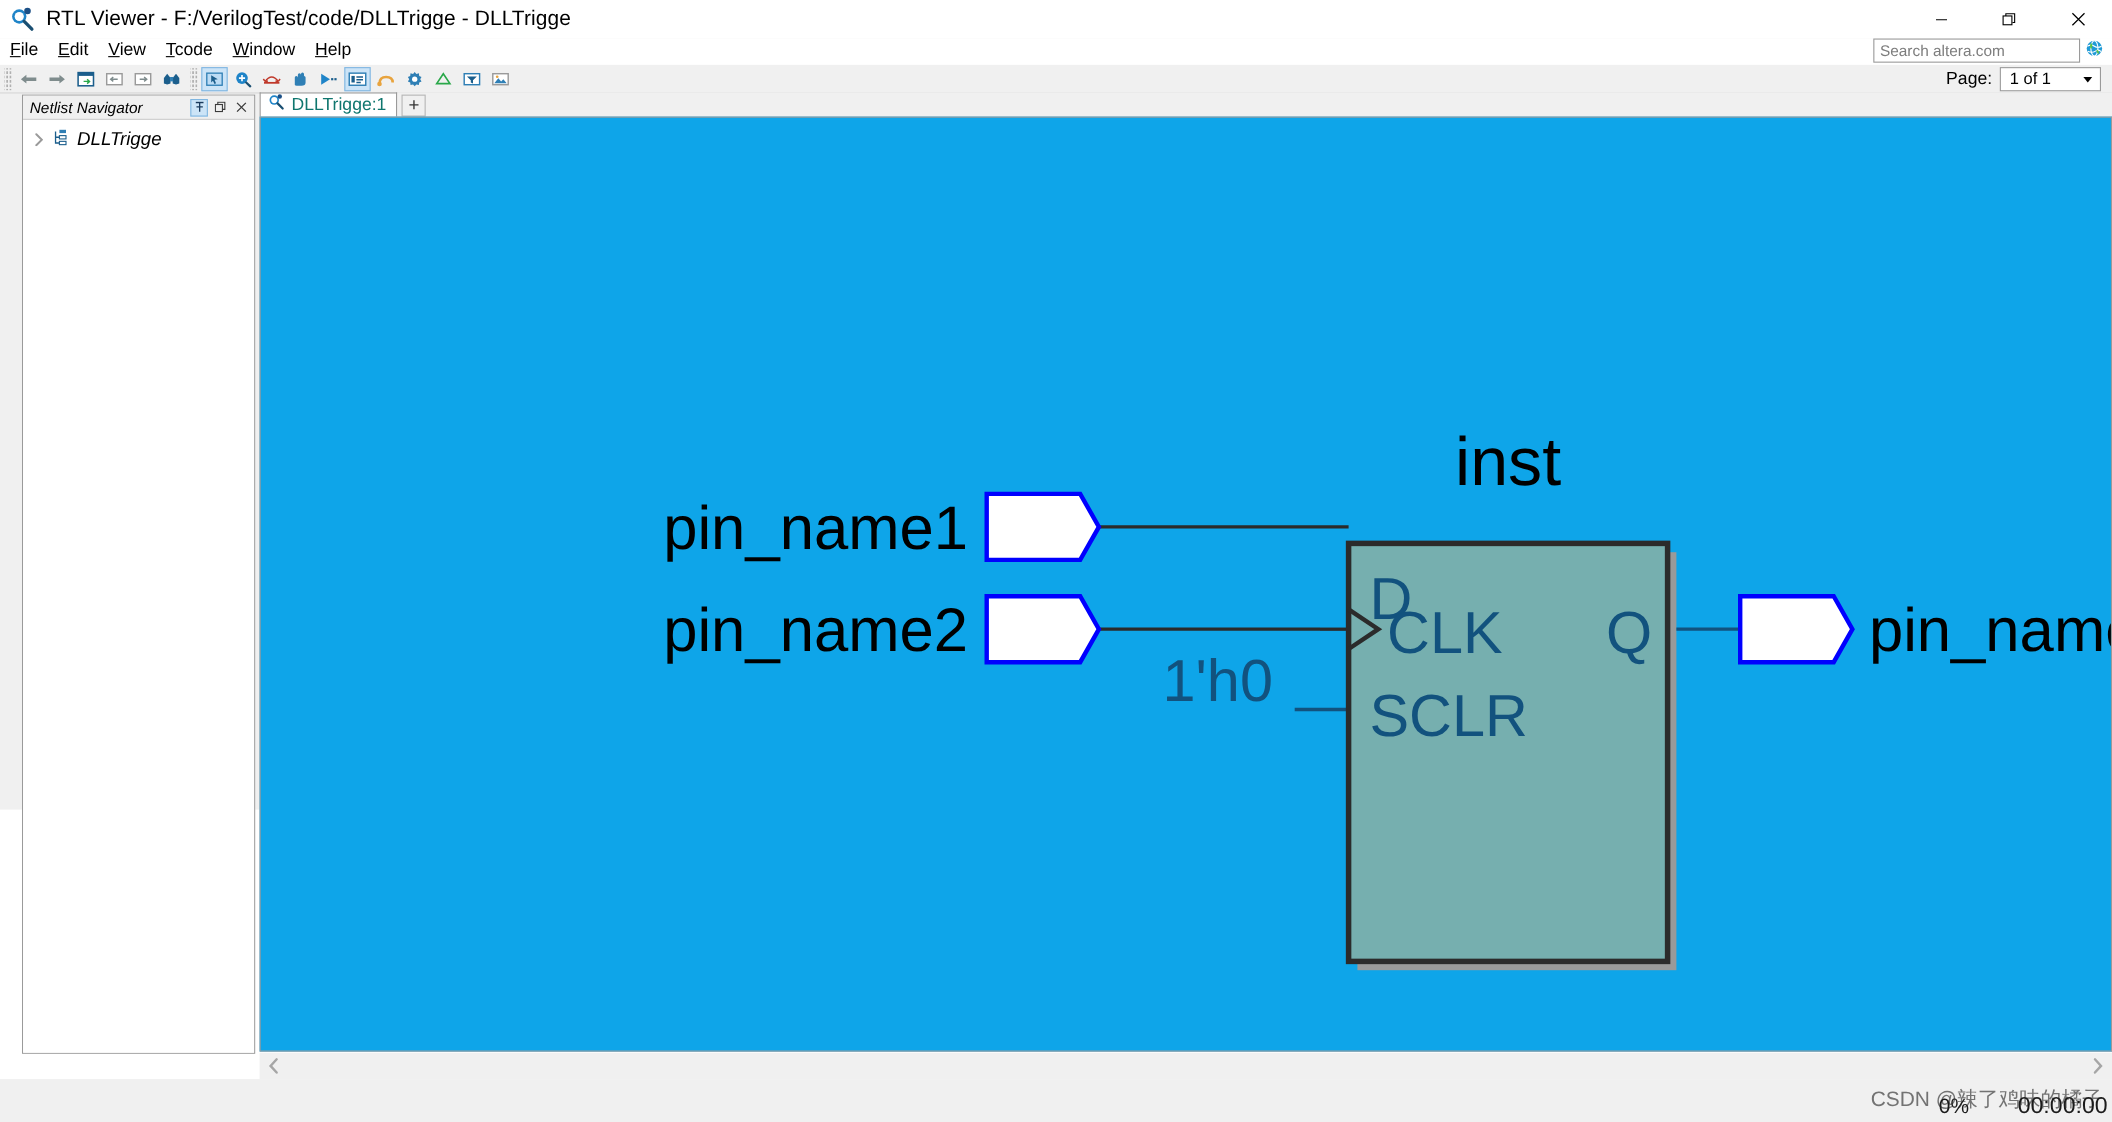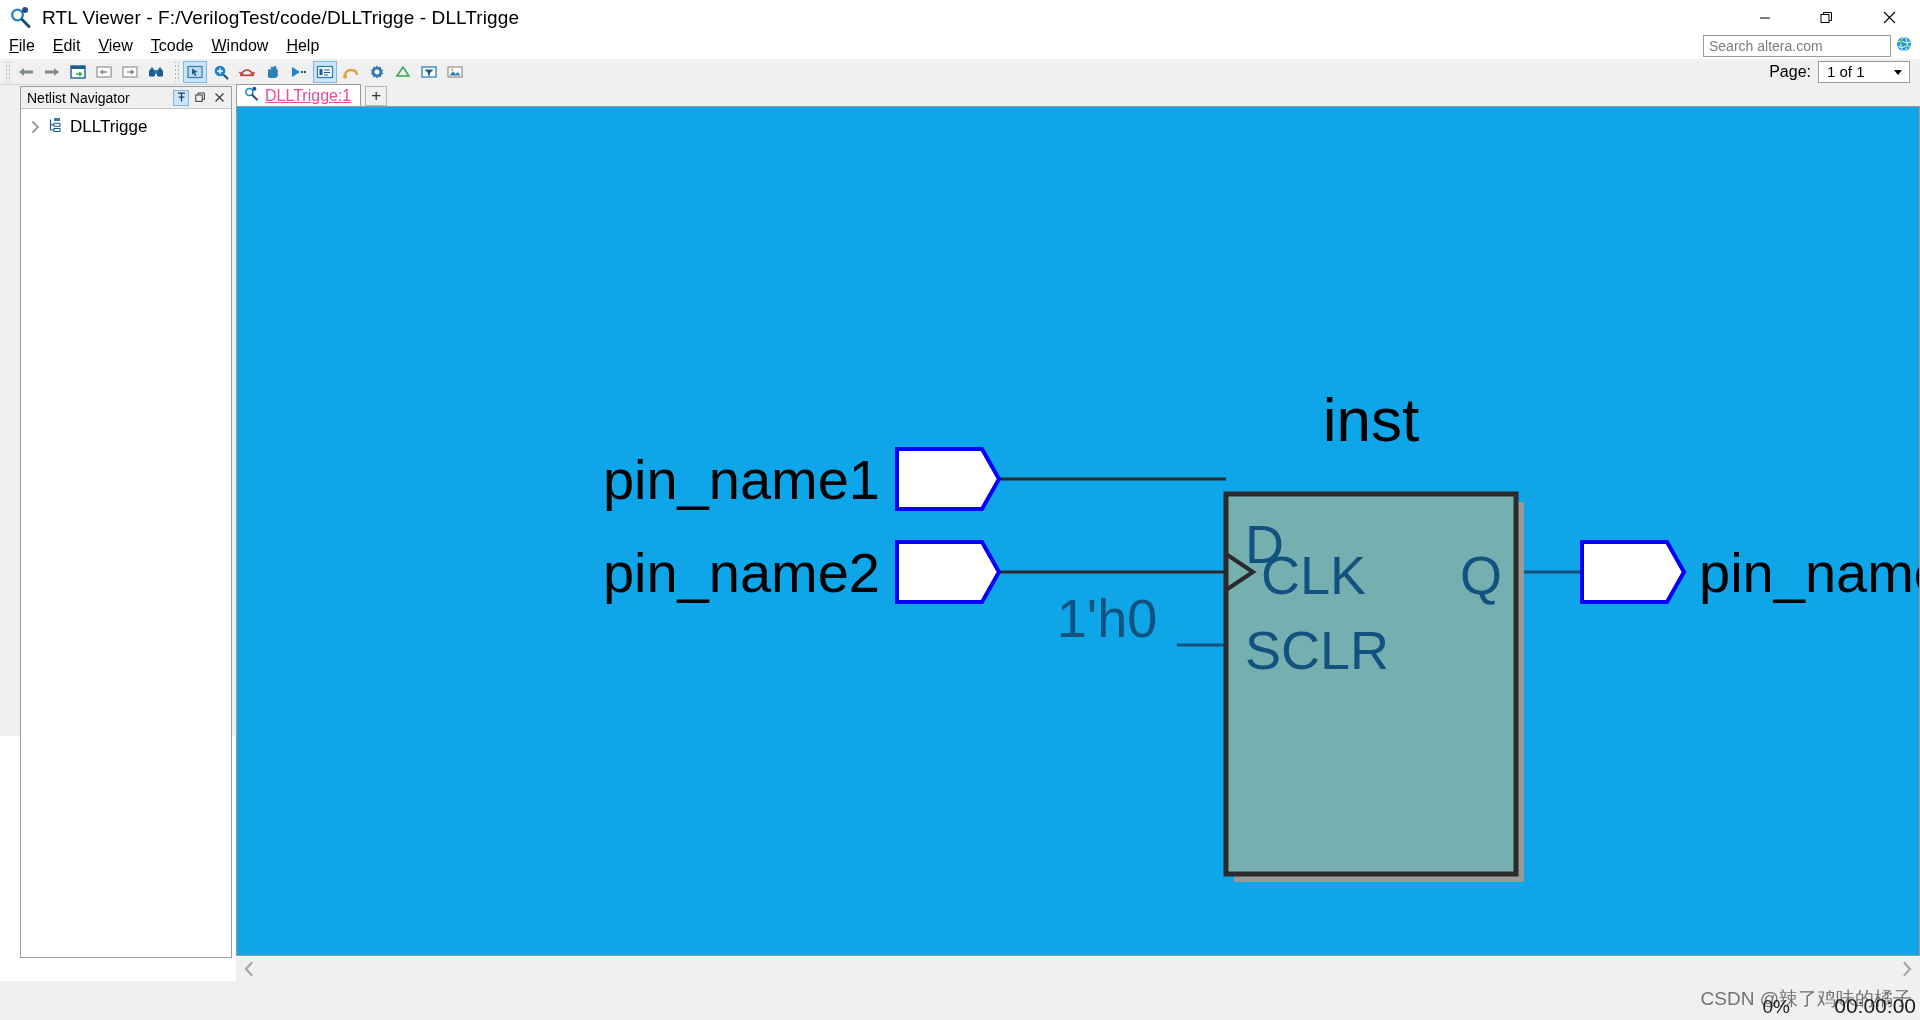--- a/index.html
+++ b/index.html
@@ -74,21 +74,21 @@
   .page-select .caret {
     position: absolute; right: 7px; top: 50%; margin-top: -2px;
     width: 0; height: 0; border-left: 4px solid transparent;
     border-right: 4px solid transparent; border-top: 5px solid #000;
   }
 
   
   .navigator {
     position: absolute; left: 20px; top: 86px; width: 212px; height: 872px;
     background: #ffffff; border: 1px solid #9a9a9a;
-    display: flex; flex-direction: column;
+    display: flex; flex-direction: column; font-style: italic;
   }
   .nav-header {
     height: 22px; background: #f0f0f0; border-bottom: 1px solid #c8c8c8;
     display: flex; align-items: center; padding-left: 6px;
   }
   .nav-title { font-size: 14px; color: #000; }
   .nav-btns { margin-left: auto; display: flex; align-items: center; gap: 3px; padding-right: 4px; }
   .nav-btn {
     width: 16px; height: 16px; display: flex; align-items: center; justify-content: center;
   }
@@ -105,21 +105,21 @@
 
   
   .tabstrip {
     position: absolute; left: 236px; top: 84px; width: 1684px; height: 22px;
     background: #f0f0f0; display: flex; align-items: flex-end;
   }
   .doc-tab {
     height: 22px; background: #ffffff; border: 1px solid #9a9a9a; border-bottom: none;
     display: flex; align-items: center; gap: 6px; padding: 0 9px 0 6px;
   }
-  .doc-tab-label { font-size: 16px; color: #ec4899; text-decoration: underline; }
+  .doc-tab-label { font-size: 16px; color: #0f766e; }
   .tab-add {
     width: 22px; height: 20px; margin-left: 4px; background: #f0f0f0;
     border: 1px solid #b5b5b5; display: flex; align-items: center; justify-content: center;
     font-size: 17px; color: #333;
   }
 
   
   .canvas {
     position: absolute; left: 236px; top: 106px; width: 1684px; height: 850px;
     background: #0ea5e9; border: 1px solid #9a9a9a; overflow: hidden;

